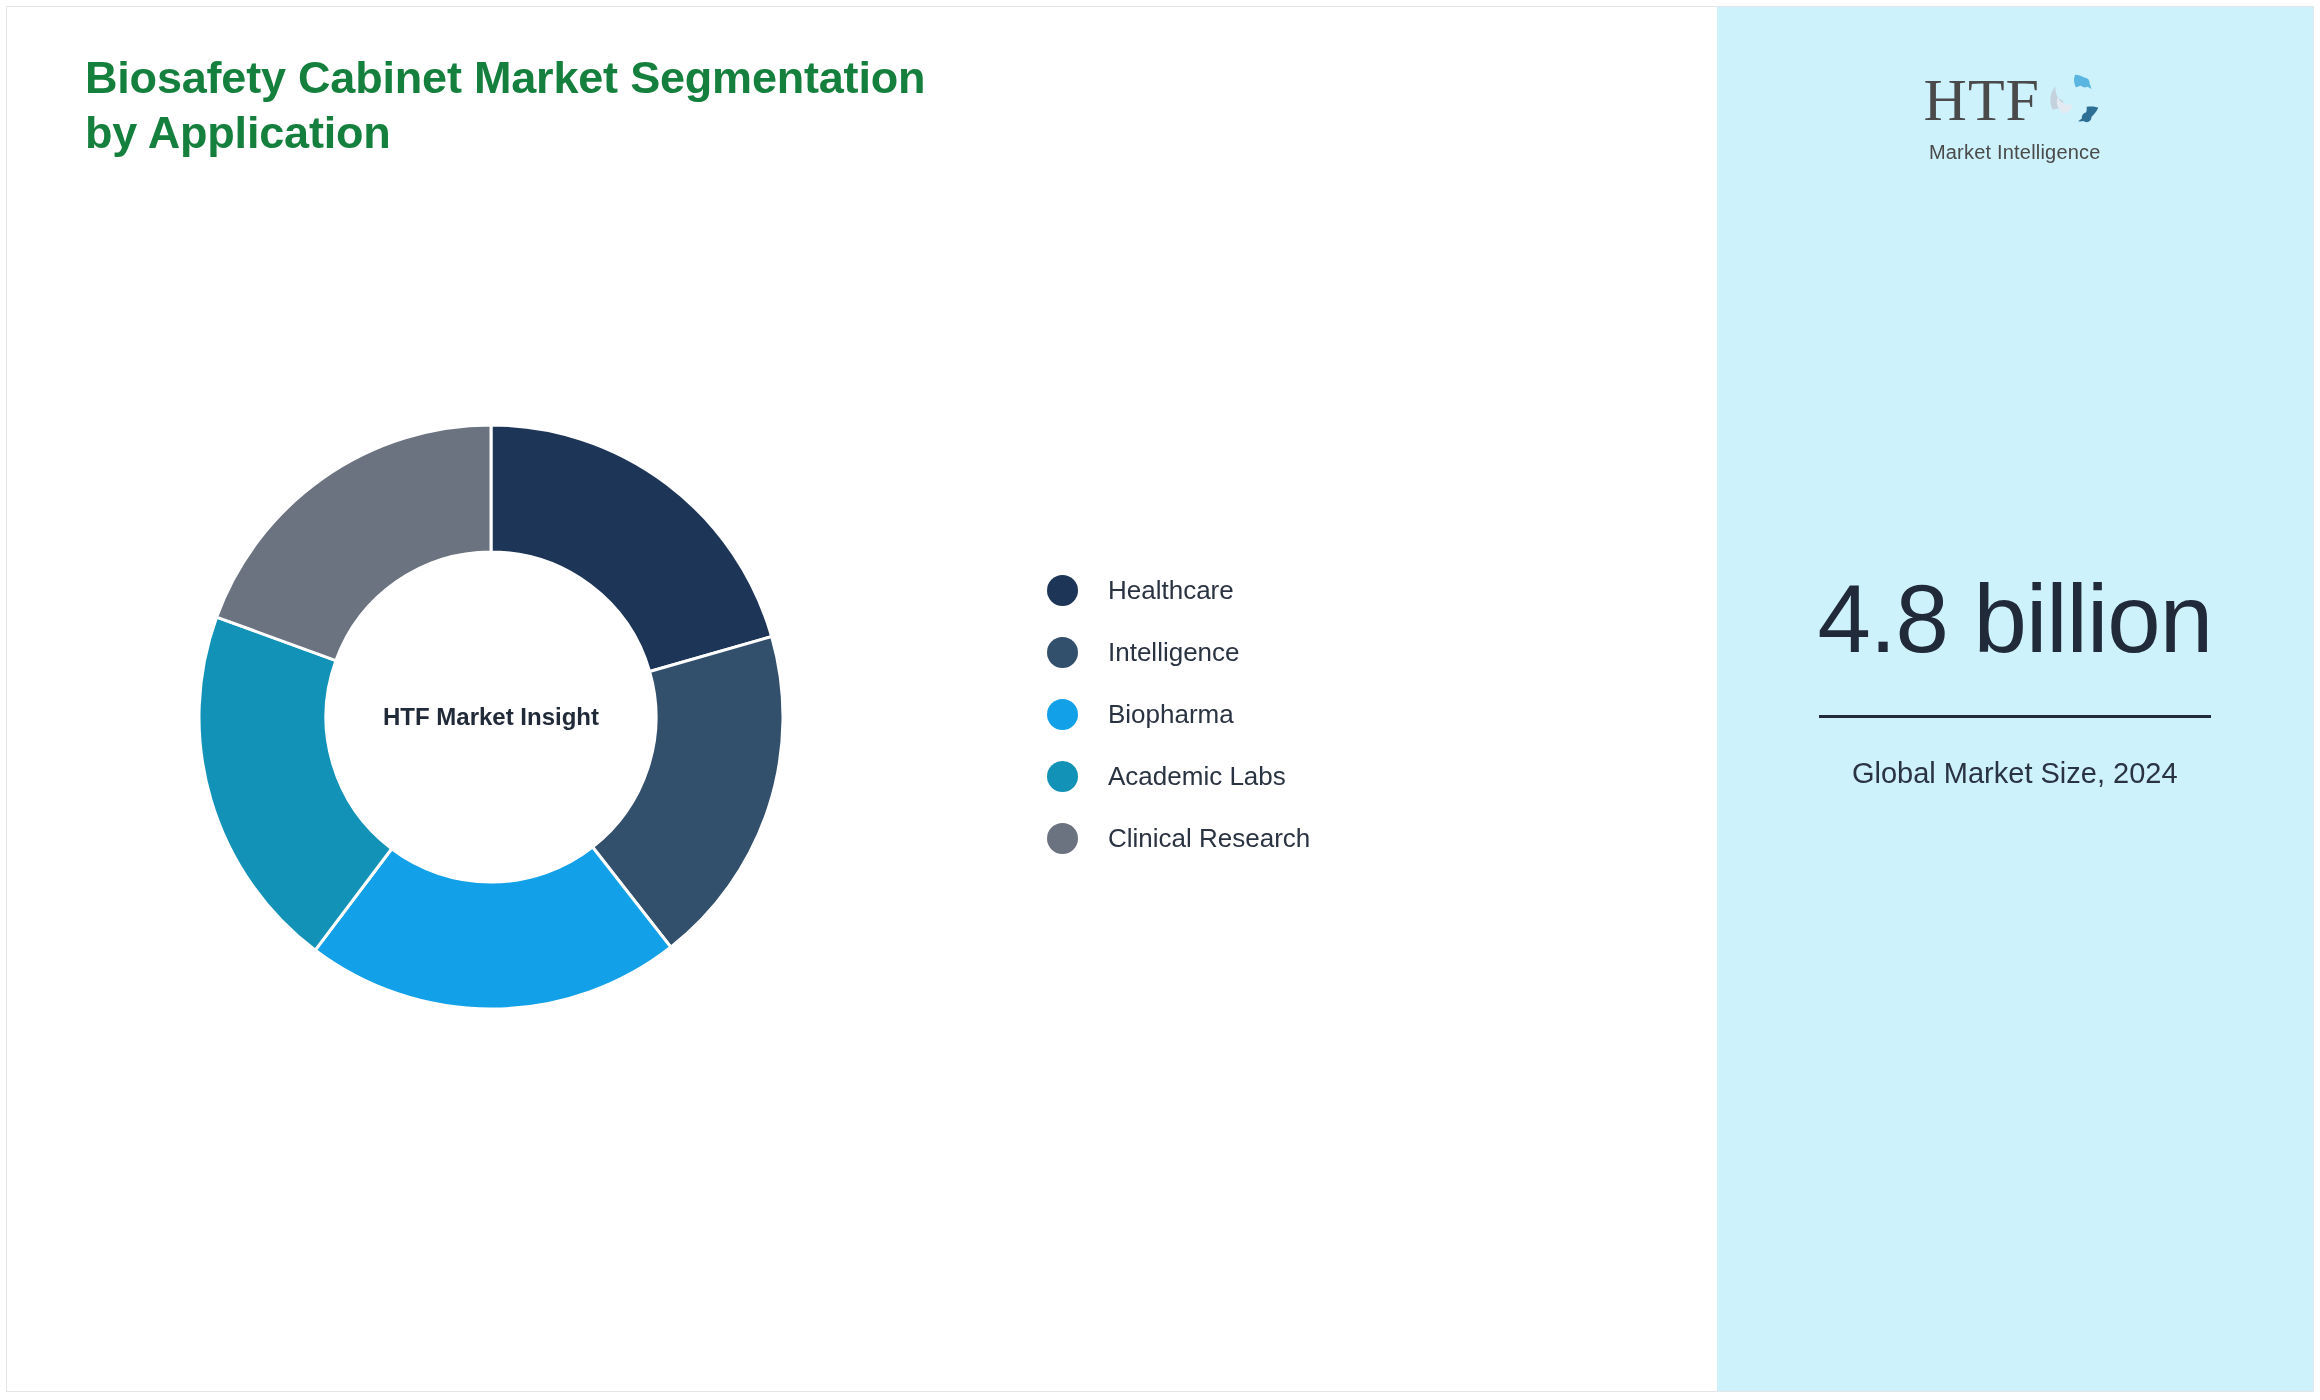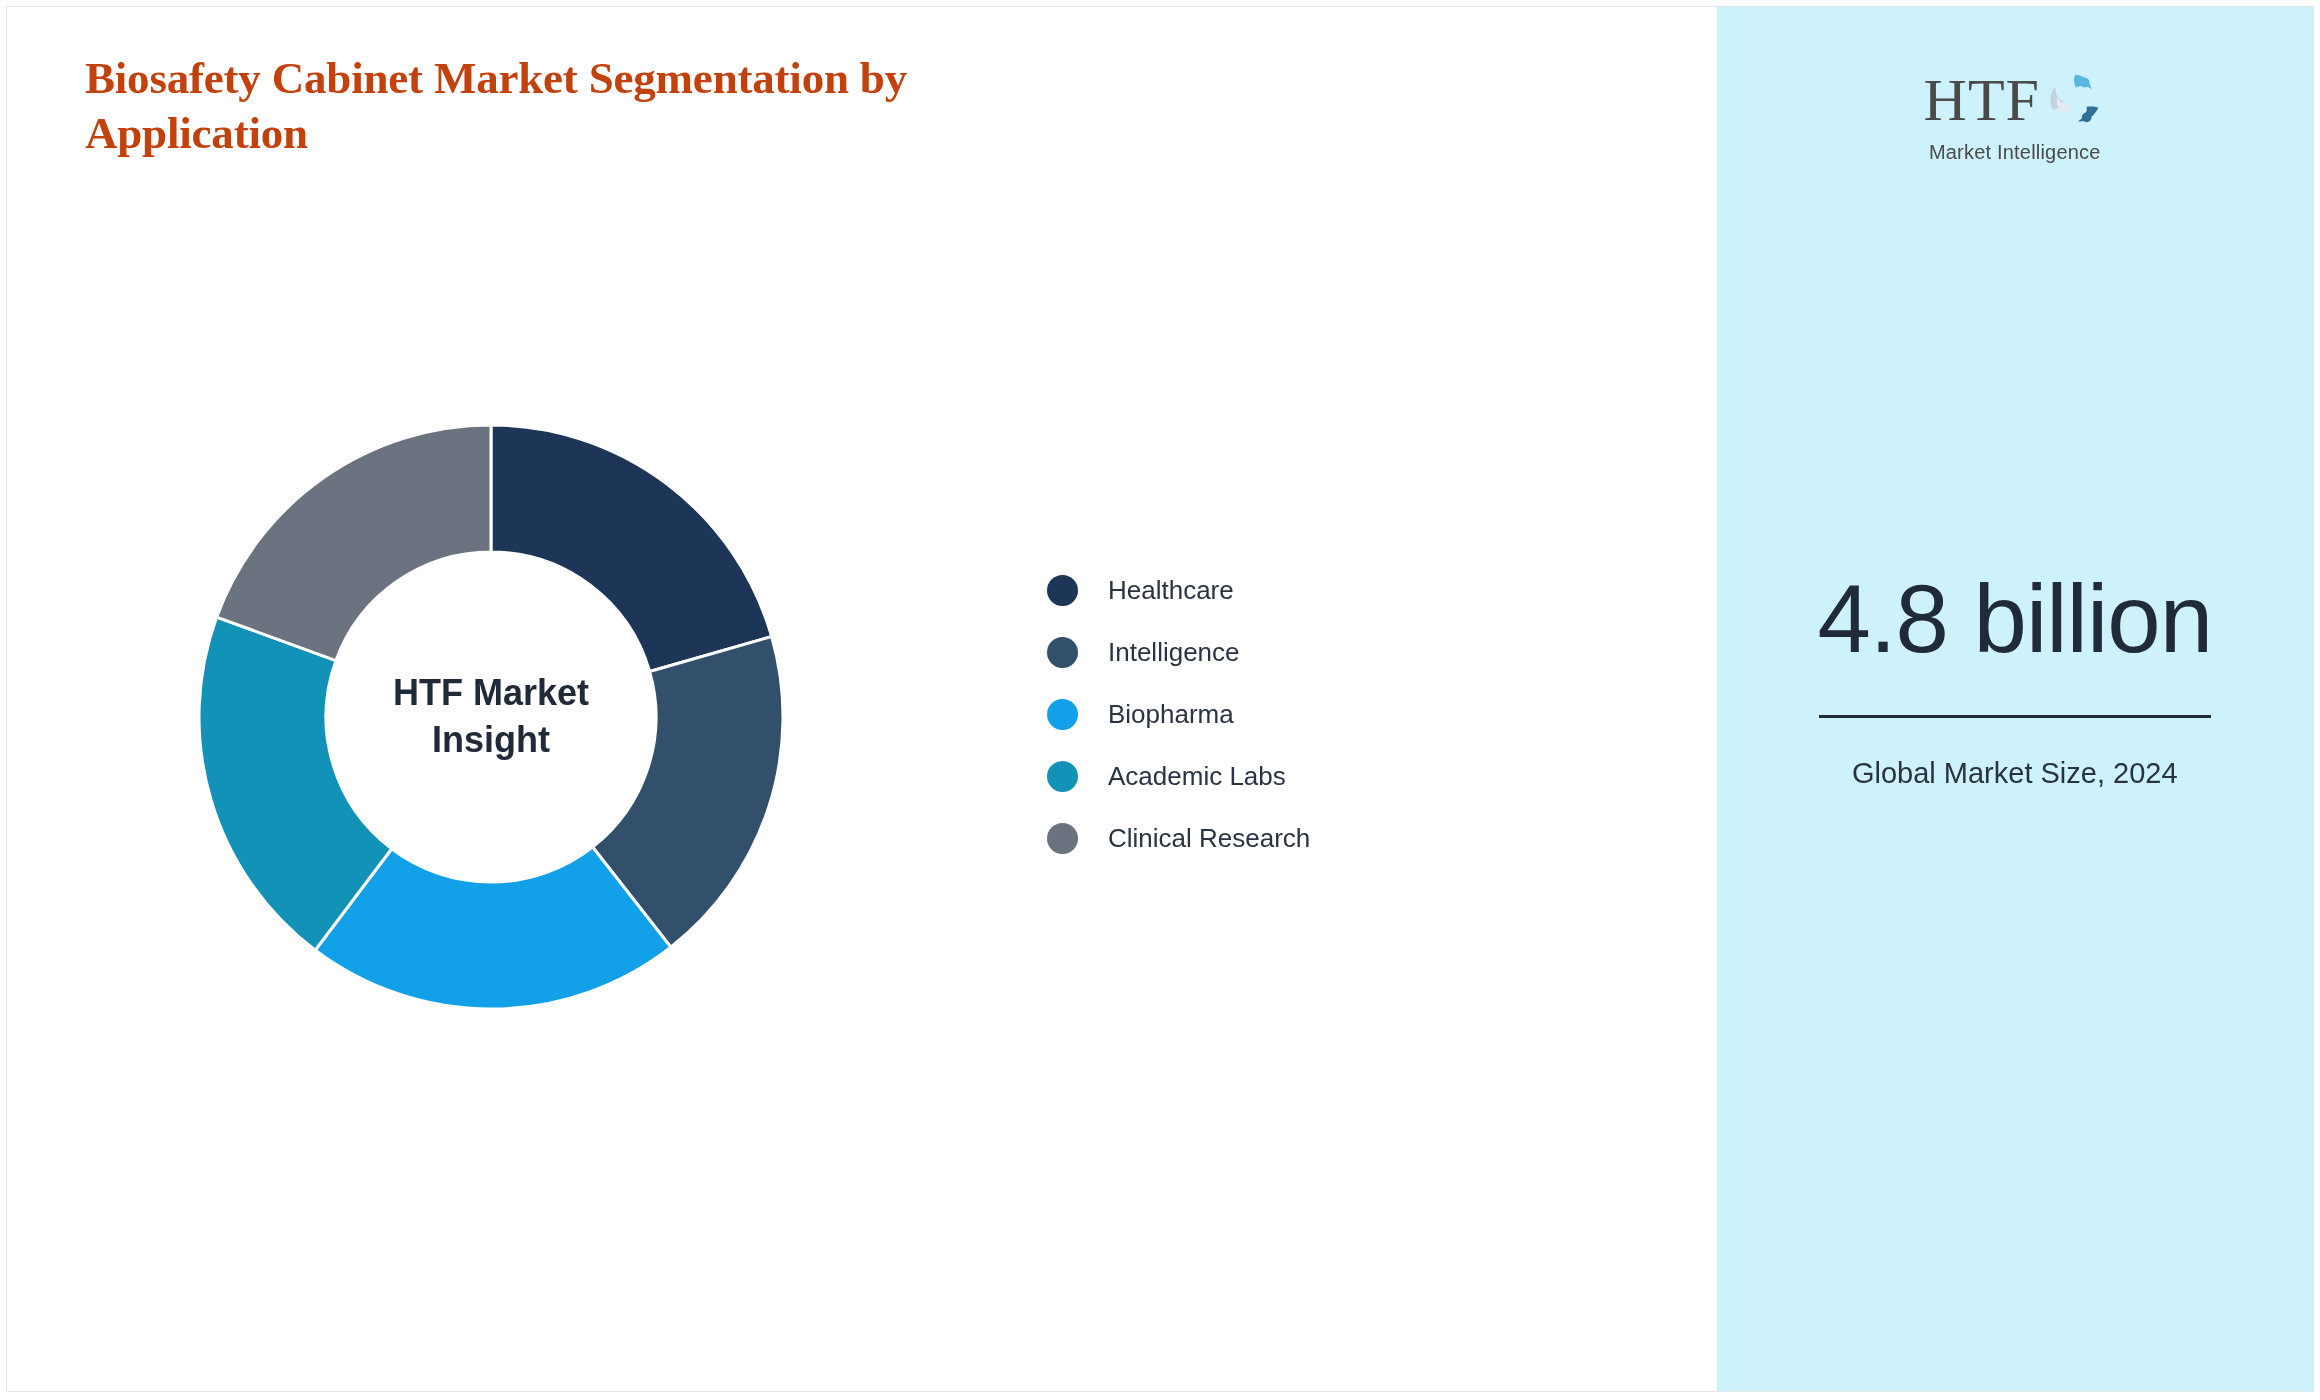--- a/index.html
+++ b/index.html
@@ -47,23 +47,22 @@
   }
 
   .page-title {
     position: absolute;
     left: 78px;
     top: 44px;
     width: 900px;
     font-size: 45px;
     font-weight: bold;
     line-height: 1.22;
-    color: #c2410c;
+    color: #15803d;
     letter-spacing: -0.2px;
-    font-family: Liberation Serif, serif;
   }
 
   
   .donut-wrap {
     position: absolute;
     left: 192px;
     top: 418px;
     width: 584px;
     height: 584px;
   }
@@ -72,21 +71,21 @@
     width: 584px;
     height: 584px;
   }
   .donut-center-label {
     position: absolute;
     left: 50%;
     top: 50%;
     transform: translate(-50%, -50%);
     width: 230px;
     text-align: center;
-    font-size: 36px;
+    font-size: 24px;
     font-weight: bold;
     line-height: 1.3;
     color: #212a39;
     pointer-events: none;
   }
 
   
   .legend {
     position: absolute;
     left: 1040px;

